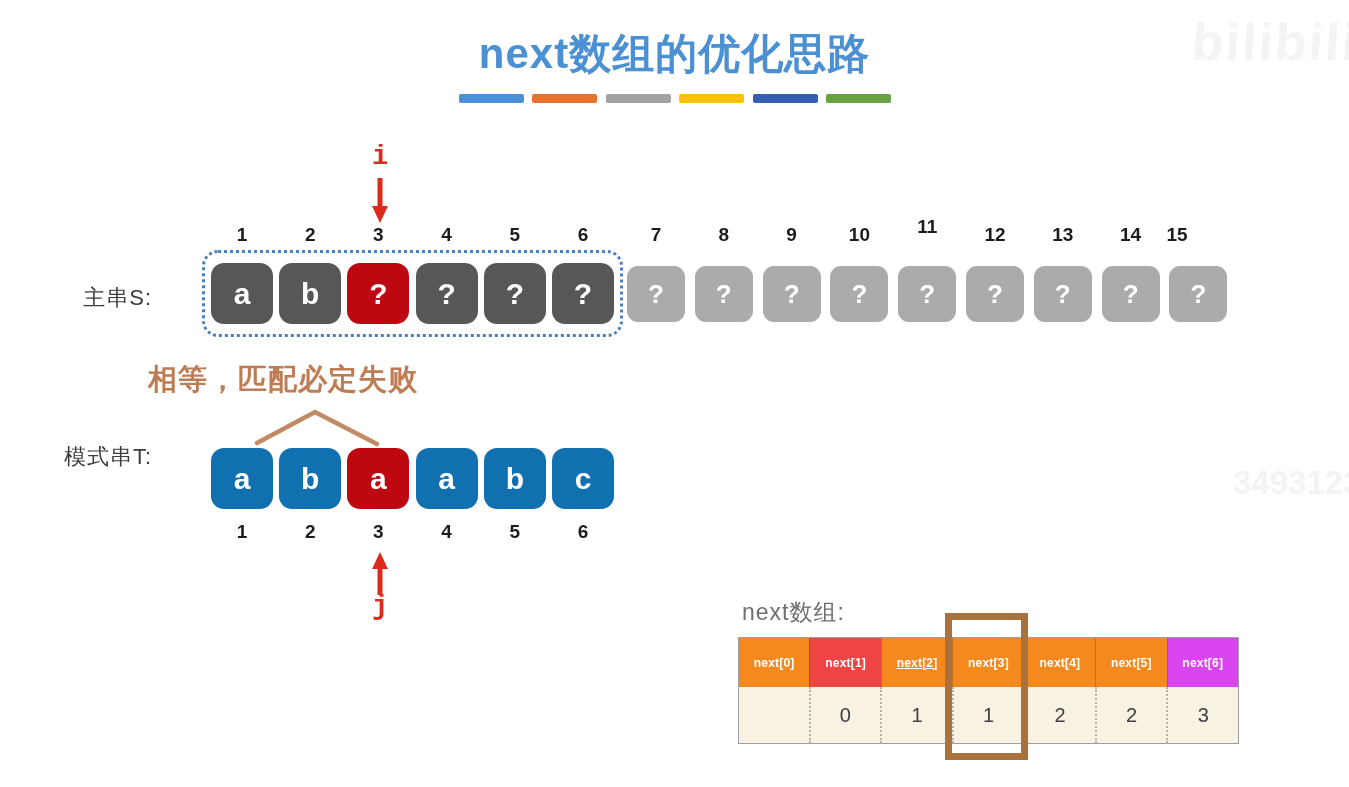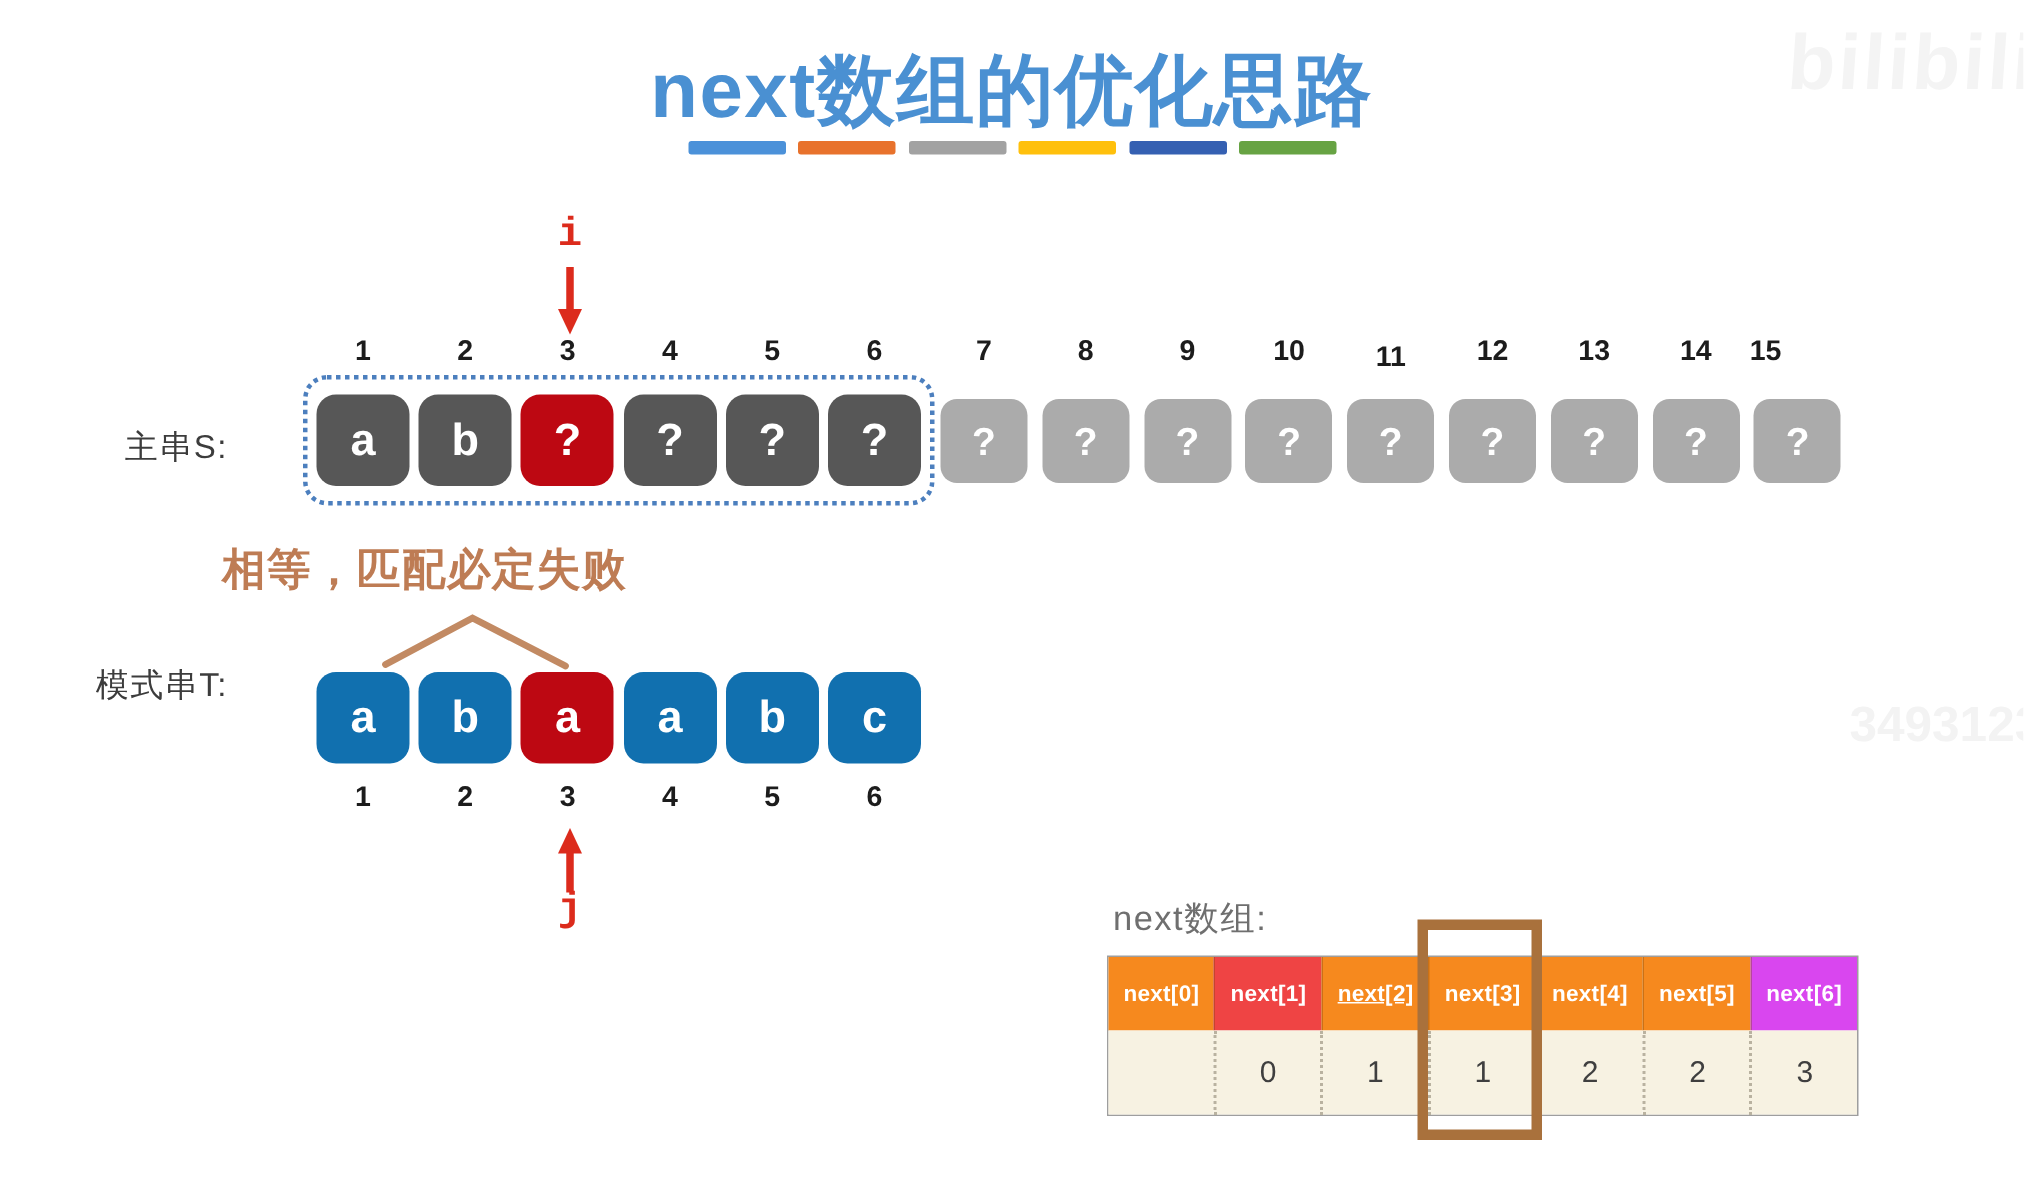--- a/index.html
+++ b/index.html
@@ -3,21 +3,21 @@
 <meta charset="utf-8">
 <style>
   html,body{margin:0;padding:0;background:#fff;}
   .stage{
     position:relative;width:1349px;height:787px;background:#ffffff;
     overflow:hidden;font-family:"Liberation Sans",sans-serif;
   }
   
   .title{
     position:absolute;left:0;top:26px;width:100%;text-align:center;
-    font-size:52px;font-weight:800;letter-spacing:1px;
+    font-size:42px;font-weight:800;letter-spacing:1px;
   }
   .dashes{
     position:absolute;left:459px;top:94px;width:432px;height:9px;
     display:flex;justify-content:space-between;
   }
   .dash{width:65px;height:9px;border-radius:2px;}
   
   .wm-logo{
     position:absolute;left:1192px;top:12px;font-size:52px;font-weight:800;
     color:#f4f4f4;letter-spacing:2px;white-space:nowrap;transform:skewX(-4deg);
@@ -63,21 +63,21 @@
   }
   .next-table{
     position:absolute;left:738px;top:637px;width:499px;height:105px;
     border:1.5px solid #9e9e9e;box-sizing:content-box;
   }
   .tr{display:flex;width:100%;}
   .tr.head{height:49px;}
   .tr.vals{height:56px;}
   .th{
     flex:1;display:flex;align-items:center;justify-content:center;
-    color:#fff;font-size:15px;font-weight:700;letter-spacing:0.2px;
+    color:#fff;font-size:12px;font-weight:700;letter-spacing:0.2px;
     border-left:1px solid rgba(120,70,10,0.35);box-sizing:border-box;
   }
   .th:first-child{border-left:none;}
   .td{
     flex:1;display:flex;align-items:center;justify-content:center;
     font-size:20px;color:#3f3f3f;
     border-left:2px dotted #b9b2a0;box-sizing:border-box;
   }
   .td:first-child{border-left:none;}
   .highlight-rect{
@@ -162,21 +162,21 @@
     <div class="idx" style="left: 552px; top: 224px;">6</div>
     <div class="cell light" style="left: 627px; top: 263px; background: rgb(171, 171, 171);">?</div>
     <div class="idx" style="left: 625px; top: 224px;">7</div>
     <div class="cell light" style="left: 694.8px; top: 263px; background: rgb(171, 171, 171);">?</div>
     <div class="idx" style="left: 692.8px; top: 224px;">8</div>
     <div class="cell light" style="left: 762.6px; top: 263px; background: rgb(171, 171, 171);">?</div>
     <div class="idx" style="left: 760.6px; top: 224px;">9</div>
     <div class="cell light" style="left: 830.4px; top: 263px; background: rgb(171, 171, 171);">?</div>
     <div class="idx" style="left: 828.4px; top: 224px;">10</div>
     <div class="cell light" style="left: 898.2px; top: 263px; background: rgb(171, 171, 171);">?</div>
-    <div class="idx" style="left: 896.2px; top: 228px;">11</div>
+    <div class="idx" style="left: 896.2px; top: 216px;">11</div>
     <div class="cell light" style="left: 966px; top: 263px; background: rgb(171, 171, 171);">?</div>
     <div class="idx" style="left: 964px; top: 224px;">12</div>
     <div class="cell light" style="left: 1033.8px; top: 263px; background: rgb(171, 171, 171);">?</div>
     <div class="idx" style="left: 1031.8px; top: 224px;">13</div>
     <div class="cell light" style="left: 1101.6px; top: 263px; background: rgb(171, 171, 171);">?</div>
     <div class="idx" style="left: 1099.6px; top: 224px;">14</div>
     <div class="cell light" style="left: 1169.4px; top: 263px; background: rgb(171, 171, 171);">?</div>
     <div class="idx" style="left: 1146px; top: 224px;">15</div>
     <div class="cell blue" style="left: 211px; top: 448px; background: rgb(17, 112, 175);">a</div>
     <div class="idx" style="left: 211px; top: 521px;">1</div>

